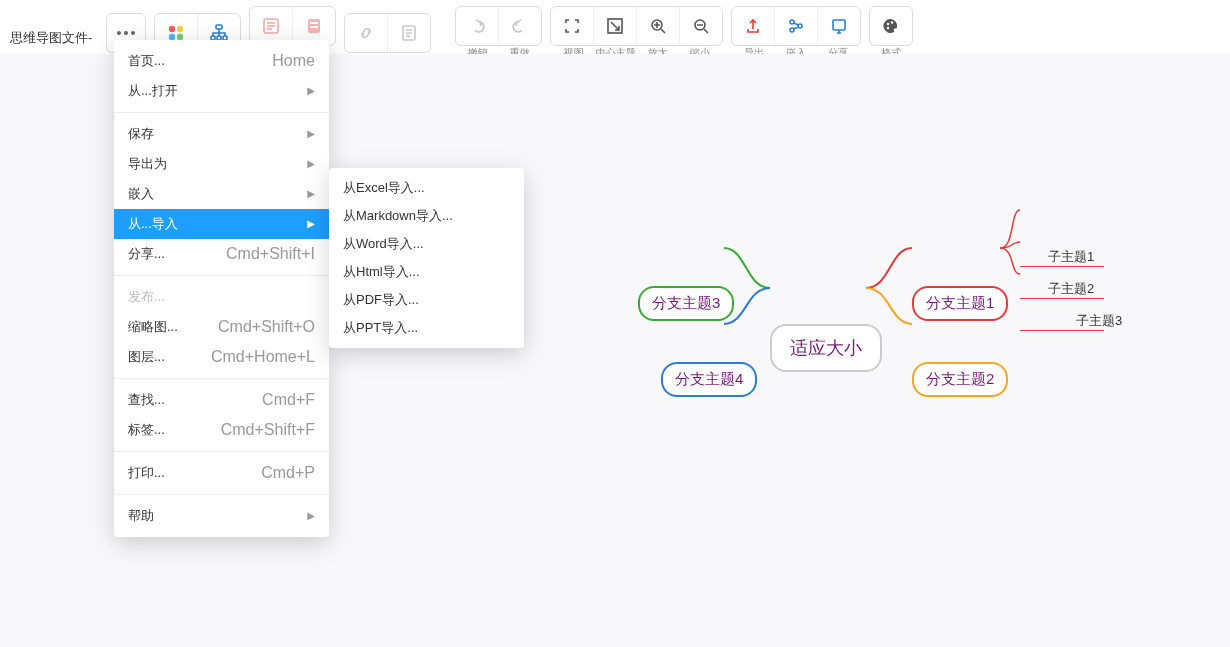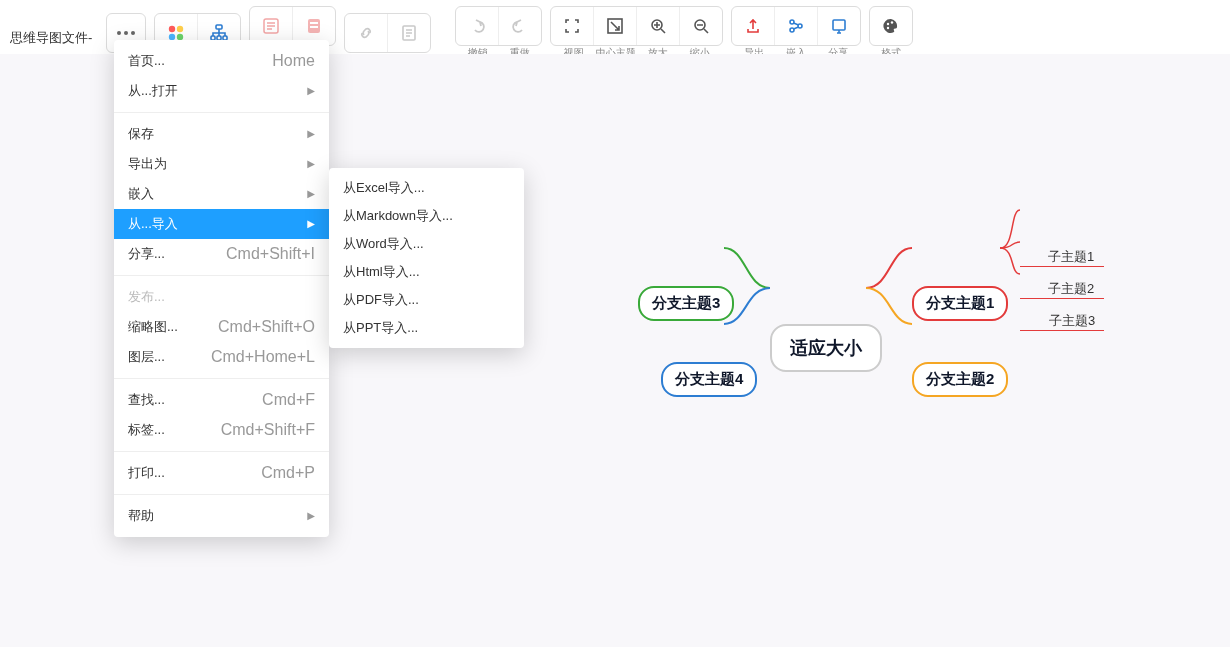--- a/index.html
+++ b/index.html
@@ -164,44 +164,43 @@
   .canvas svg {
     position: absolute;
     inset: 0;
   }
   .node {
     position: absolute;
     border-radius: 16px;
     background: #fff;
     padding: 6px 12px;
     font-size: 15px;
-    color: #0f172a;
+    color: #701a75;
     white-space: nowrap;
     border: 2px solid;
-    font-weight: bold;
   }
   .center {
     left: 770px; top: 270px;
     border-color: #ccc;
     font-size: 18px;
     padding: 10px 18px;
   }
   .b1 { left: 912px; top: 232px; border-color: #e33b3b; }
   .b2 { left: 912px; top: 308px; border-color: #f5a623; }
   .b3 { left: 638px; top: 232px; border-color: #39a939; }
   .b4 { left: 661px; top: 308px; border-color: #2d7dd2; padding-left: 12px; }
   .leaf {
     position: absolute;
     font-size: 13px;
     color: #333;
     white-space: nowrap;
   }
   .l1 { left: 1048px; top: 194px; }
   .l2 { left: 1048px; top: 226px; }
-  .l3 { left: 1049px; top: 258px; text-align: right; }
+  .l3 { left: 1076px; top: 258px; text-align: right; }
   .ln {
     position: absolute;
     left: 1020px;
     width: 84px;
     border-bottom: 1.5px solid #e33b3b;
   }
   .ln1 { top: 212px; }
   .ln2 { top: 244px; }
   .ln3 { top: 276px; }
 

